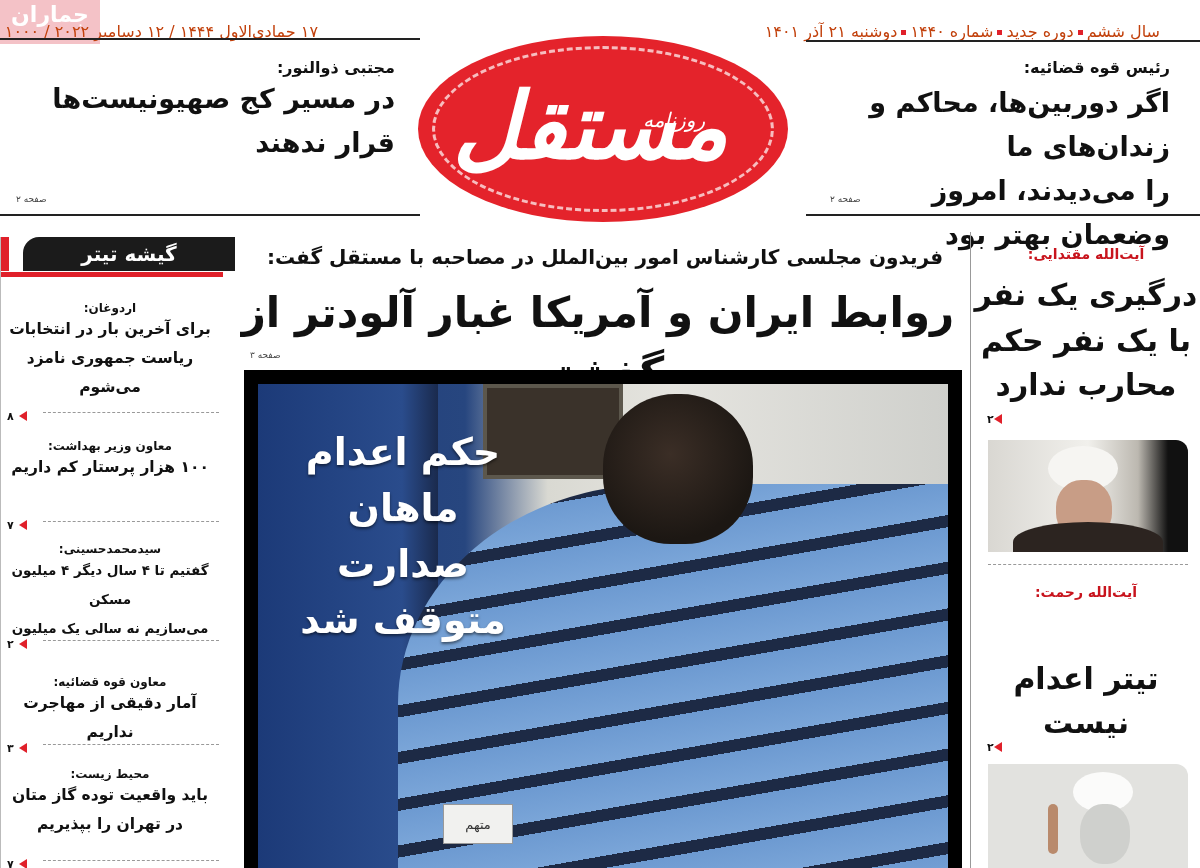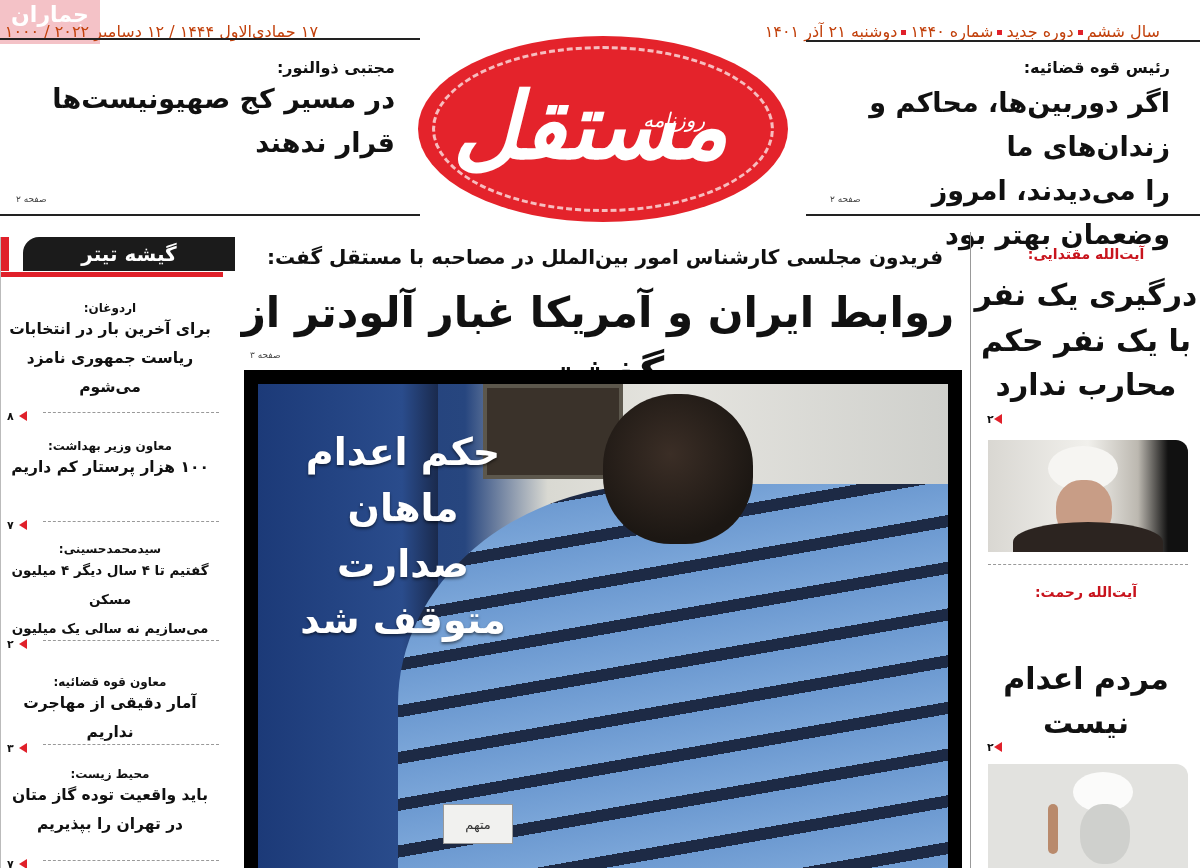--- a/index.html
+++ b/index.html
@@ -185,21 +185,21 @@
   </div>
 
   <div class="r-photo one">
     <div class="turban"></div>
     <div class="face"></div>
     <div class="robe"></div>
   </div>
   <div class="r-dash" style="top:332px;"></div>
 
   <div class="r-kicker" style="top:352px;">آیت‌الله رحمت:</div>
-  <div class="r-head" style="top:428px;">مردم اعدام</div>
+  <div class="r-head" style="top:428px;">تیتر اعدام</div>
   <div class="r-head" style="top:472px;">نیست</div>
   <div class="r-foot" style="top:504px;">
     <span class="num">۲</span><span class="arrow"></span>
   </div>
 
   <div class="r-photo two">
     <div class="turban"></div>
     <div class="face"></div>
     <div class="finger"></div>
   </div>

